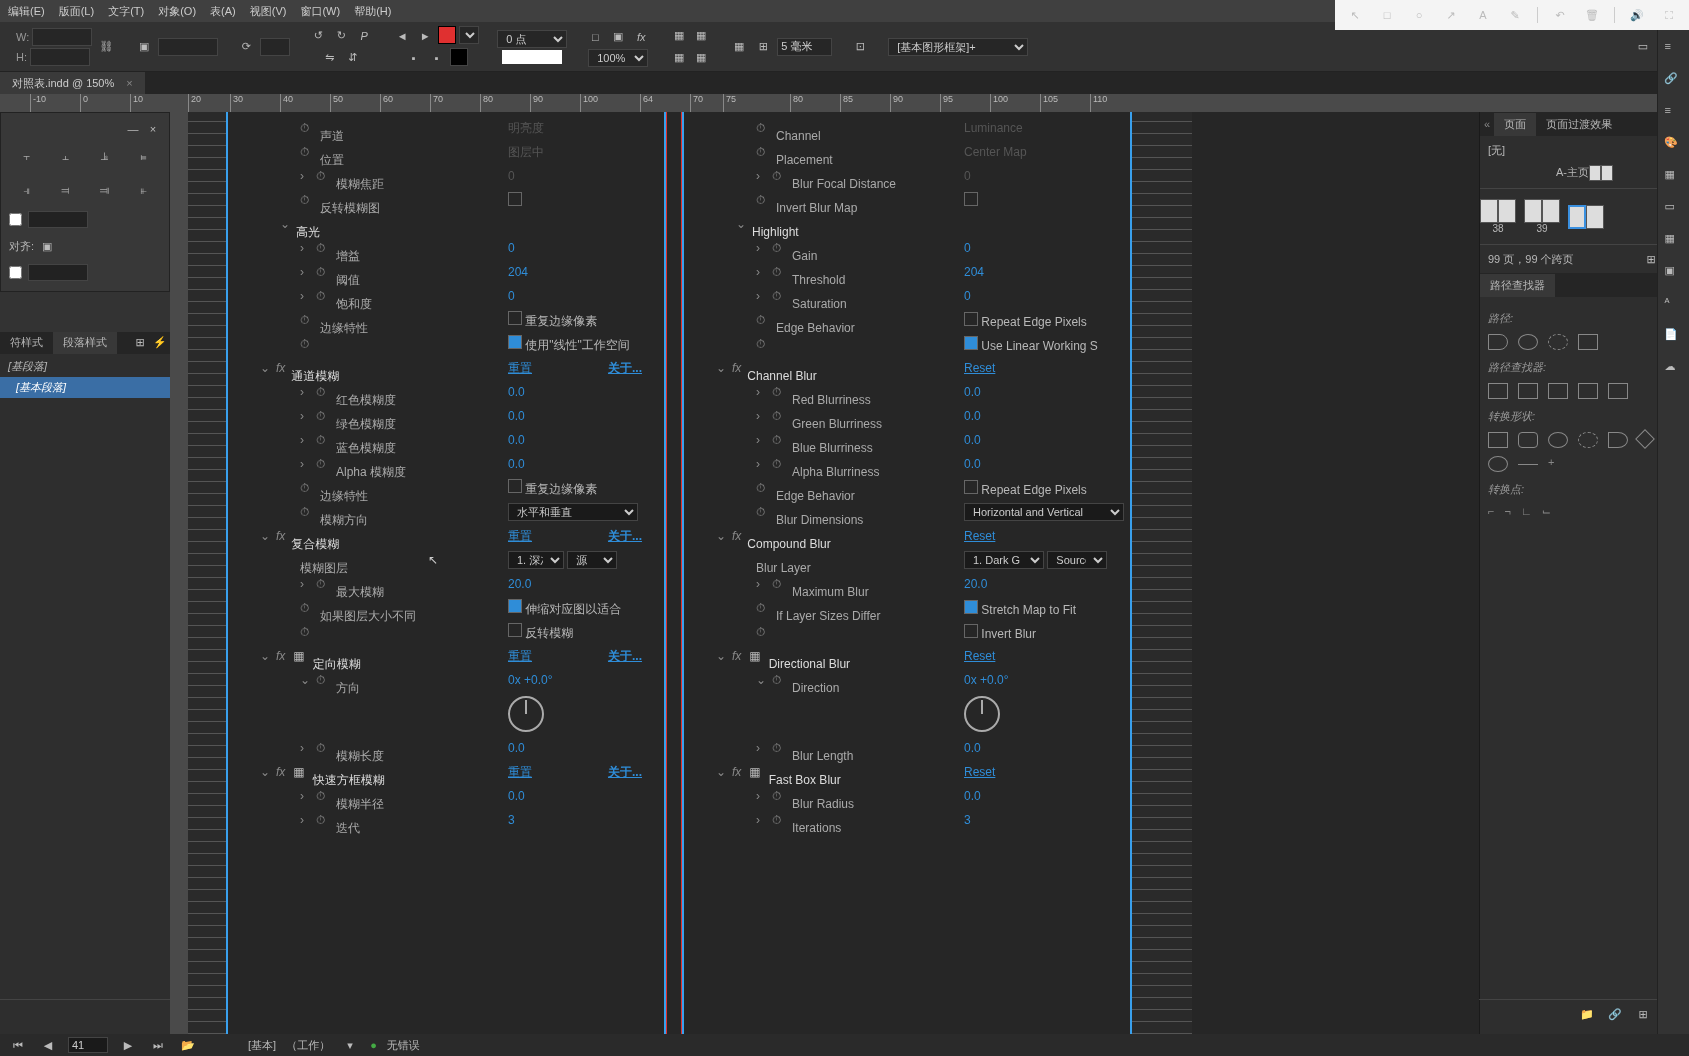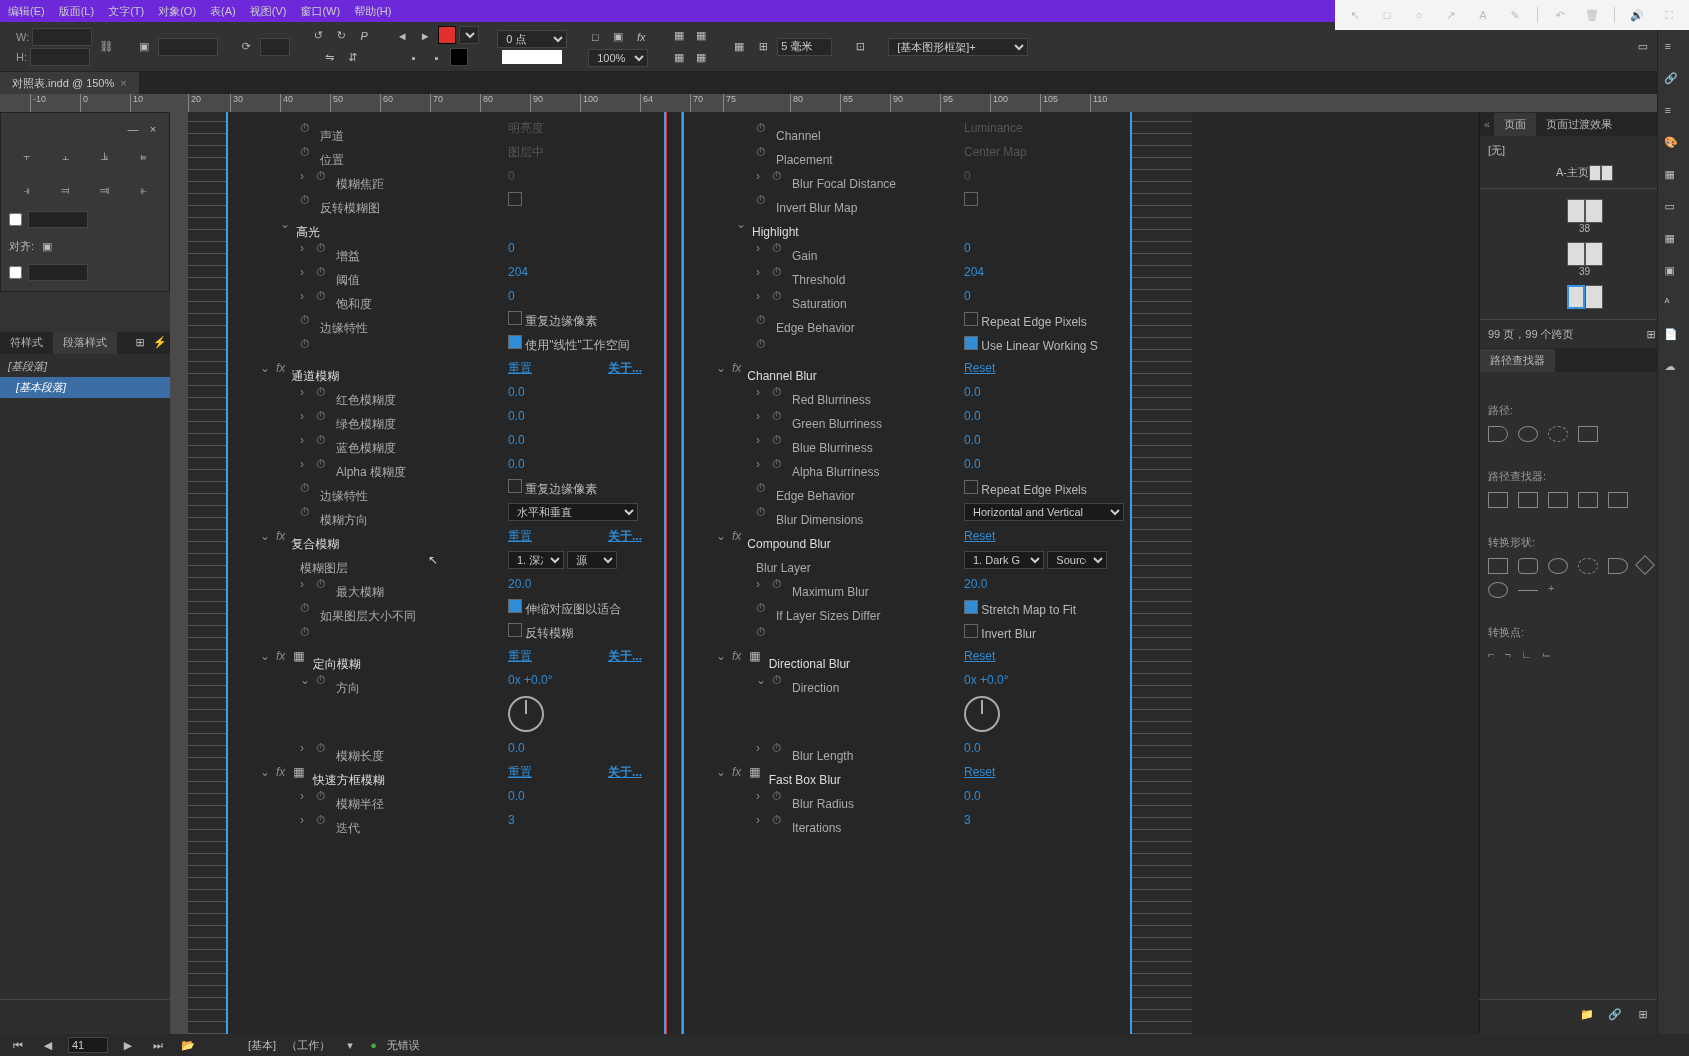--- a/index.html
+++ b/index.html
@@ -1,29 +1,29 @@
 <!DOCTYPE html>
 <html><head>
 <meta charset="utf-8">
 <style>
 * { margin: 0; padding: 0; box-sizing: border-box; font-family: "Microsoft YaHei", Arial, sans-serif; }
 body { background: #1a1a1a; color: #b8b8b8; font-size: 11px; overflow: hidden; width: 1689px; height: 1056px; position: relative; }
-.menubar { height: 22px; background: #6d28d9; display: flex; align-items: center; padding: 0 8px; gap: 14px; }
+.menubar { height: 22px; background: #404040; display: flex; align-items: center; padding: 0 8px; gap: 14px; }
 .menubar span { color: #ccc; cursor: pointer; }
 .toolbar { height: 50px; background: #323232; display: flex; align-items: center; padding: 0 10px; gap: 6px; border-bottom: 1px solid #222; }
 .toolbar-group { display: flex; align-items: center; gap: 4px; padding: 0 6px; }
 .toolbar .lbl { color: #999; font-size: 11px; }
 .toolbar input[type="text"] { background: #262626; border: 1px solid #444; color: #ccc; width: 60px; height: 18px; padding: 0 3px; font-size: 11px; }
 .toolbar select { background: #262626; border: 1px solid #444; color: #ccc; height: 18px; font-size: 11px; }
 .icon-btn { width: 20px; height: 20px; display: inline-flex; align-items: center; justify-content: center; color: #bbb; cursor: pointer; }
 .red-sw { width: 18px; height: 18px; background: #e03030; border: 1px solid #000; }
 .black-sw { width: 18px; height: 18px; background: #000; border: 1px solid #444; }
 .white-bar { width: 60px; height: 14px; background: #fff; }
 .tab-bar { height: 22px; background: #252525; display: flex; align-items: center; }
-.tab { background: #3a3a3a; padding: 3px 12px; color: #ccc; height: 100%; display: flex; align-items: center; gap: 6px; }
+.tab { background: #3a3a3a; padding: 3px 12px; color: #ccc; height: 100%; display: flex; align-items: center; gap: 12px; }
 .tab .close { cursor: pointer; color: #888; }
 .ruler-h { height: 18px; background: #4a4a4a; position: relative; display: flex; font-size: 9px; color: #bbb; }
 .ruler-h .tick { position: absolute; top: 0; border-left: 1px solid #888; height: 100%; padding-left: 2px; }
 .main-area { display: flex; height: calc(100% - 134px); }
 .left-panels { width: 170px; background: #333; display: flex; flex-direction: column; }
 .align-panel { background: #383838; padding: 6px; border: 1px solid #222; }
 .align-row { display: flex; gap: 8px; padding: 6px 4px; justify-content: space-around; }
 .align-btn { width: 22px; height: 22px; display: flex; align-items: center; justify-content: center; cursor: pointer; color: #aaa; }
 .styles-panel { flex: 1; background: #2e2e2e; }
 .styles-tabs { display: flex; background: #252525; height: 22px; }
@@ -55,26 +55,26 @@
 .dim { color: #555; }
 .page-border { border-left: 2px solid #39a0ed; border-right: 2px solid #39a0ed; height: 100%; }
 .ae-pane.left { width: 440px; }
 .ae-pane.right { width: 450px; }
 .grid-strip { width: 38px; background: repeating-linear-gradient(0deg,#555 0,#555 1px,#2a2a2a 1px,#2a2a2a 12px), repeating-linear-gradient(90deg,#555 0,#555 1px,transparent 1px,transparent 12px); }
 .right-panels { width: 210px; background: #2e2e2e; display: flex; flex-direction: column; border-left: 1px solid #1a1a1a; }
 .rp-tabs { display: flex; background: #252525; height: 24px; align-items: center; }
 .rp-tab { padding: 4px 10px; cursor: pointer; }
 .rp-tab.active { background: #383838; }
 .pages-list { padding: 4px 8px; font-size: 11px; }
-.page-thumbs { display: flex; flex-direction: column; align-items: center; gap: 8px; padding: 10px 0; }
+.page-thumbs { display: flex; flex-direction: row; align-items: center; gap: 8px; padding: 10px 0; }
 .page-thumb { width: 18px; height: 24px; background: #ddd; border: 1px solid #555; }
 .page-thumb.sel { border: 2px solid #3a90e0; }
 .rp-footer { border-top: 1px solid #444; padding: 4px 8px; font-size: 11px; display: flex; justify-content: space-between; align-items: center; }
 .pathfinder { padding: 8px; }
-.pf-label { color: #999; margin: 23px 0 4px; }
+.pf-label { color: #999; margin: 6px 0 4px; font-style: italic; }
 .pf-row { display: flex; gap: 10px; padding: 4px 0; }
 .pf-btn { width: 20px; height: 16px; border: 1px solid #888; cursor: pointer; }
 .far-right { position: absolute; right: 0; top: 0; width: 32px; height: 100%; background: #333; display: flex; flex-direction: column; align-items: center; padding-top: 40px; gap: 14px; border-left: 1px solid #222; }
 .far-right .ico { width: 18px; height: 18px; color: #bbb; cursor: pointer; }
 .top-right-bar { position: absolute; right: 0; top: 0; height: 30px; background: #f4f4f4; display: flex; align-items: center; padding: 0 10px; gap: 12px; color: #555; z-index: 10; }
 .status-bar { position: absolute; bottom: 0; left: 0; right: 0; height: 22px; background: #2a2a2a; display: flex; align-items: center; padding: 0 8px; gap: 10px; font-size: 11px; }
 .status-bar input { background: #1a1a1a; border: 1px solid #444; color: #ccc; width: 40px; font-size: 11px; padding: 1px 3px; }
 .knob { width: 36px; height: 36px; border: 2px solid #aaa; border-radius: 50%; position: relative; margin: 4px 0; }
 .knob::after { content: ''; position: absolute; left: 50%; top: 2px; width: 2px; height: 14px; background: #aaa; transform: translateX(-50%); }
 </style>

